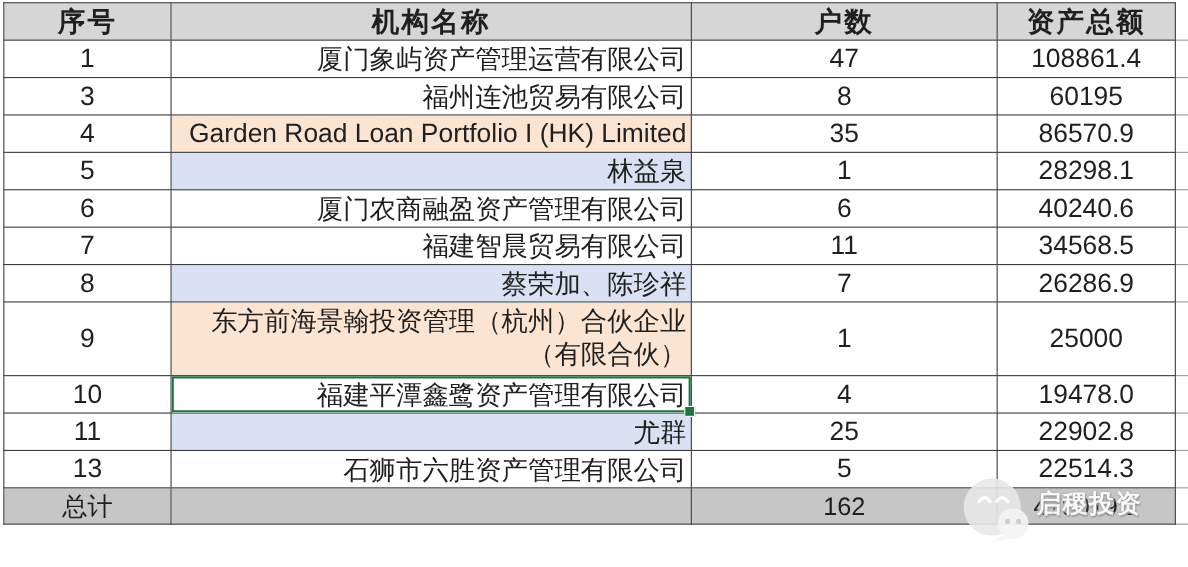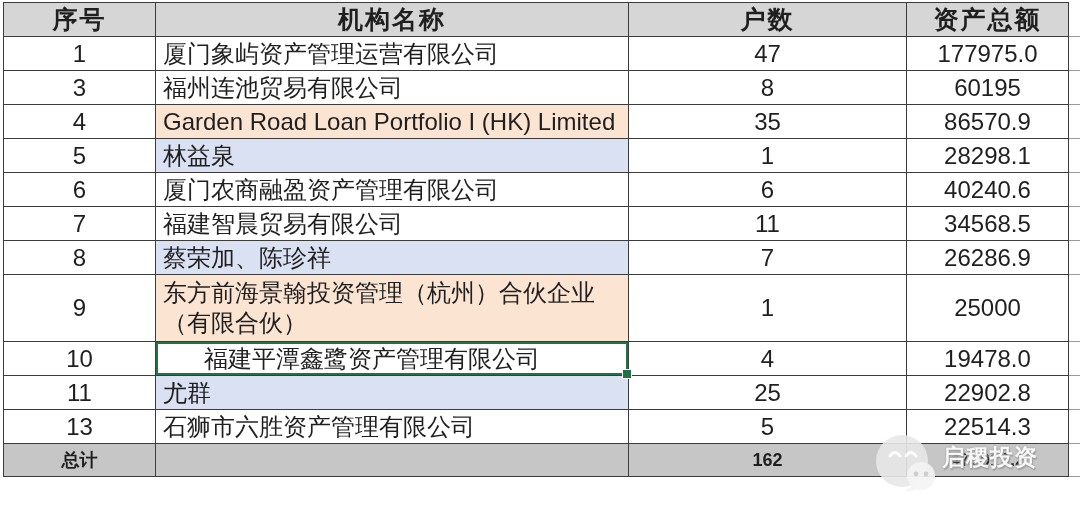--- a/index.html
+++ b/index.html
@@ -28,21 +28,21 @@
   thead th{
     background:var(--header-bg,#d6d6d6);
     font-weight:bold;
     font-size:25px;
     height:31px;
     letter-spacing:2px;
   }
   tbody td{height:33px;background:#ffffff;}
   tbody tr.tall td{height:66px;}
   td.col-name{
-    text-align:left;
+    text-align:right;
     padding:0 4px 0 7px;
   }
   tr.tall td.col-name{
     white-space:normal;
     line-height:30px;
     font-family:Liberation Serif, serif;
   }
   td.hl-orange{background:var(--hl-orange,#fce4d3);}
   td.hl-blue{background:var(--hl-blue,#d9e1f3);font-family:Liberation Serif, serif;}
   td.selected{
@@ -54,22 +54,22 @@
   .fill-handle{
     position:absolute;
     right:-4px;bottom:-4px;
     width:8px;height:8px;
     background:var(--sel-green,#217346);
     border:1px solid #ffffff;
     z-index:4;
   }
   tfoot td{
     background:var(--total-bg,#c6c6c6);
-    font-weight:bold;
-    font-size:18px;
+    font-weight:normal;
+    font-size:23px;
     height:32px;
   }
   td.sliver, th.sliver{
     background:#ffffff !important;
     border-top:none;border-right:none;
     border-bottom:1px solid #9a9a9a;
     border-left:1px solid var(--grid,#3c3c3c);
   }
   
   .watermark{
@@ -106,21 +106,21 @@
         <th>户数</th>
         <th>资产总额</th>
         <th class="sliver"></th>
       </tr>
     </thead>
     <tbody>
         <tr>
           <td class="col-seq">1</td>
           <td class="col-name">厦门象屿资产管理运营有限公司</td>
           <td class="col-count">47</td>
-          <td class="col-assets">177975.0</td>
+          <td class="col-assets">108861.4</td>
           <td class="sliver"></td>
         </tr>
         <tr>
           <td class="col-seq">3</td>
           <td class="col-name">福州连池贸易有限公司</td>
           <td class="col-count">8</td>
           <td class="col-assets">60195</td>
           <td class="sliver"></td>
         </tr>
         <tr>

